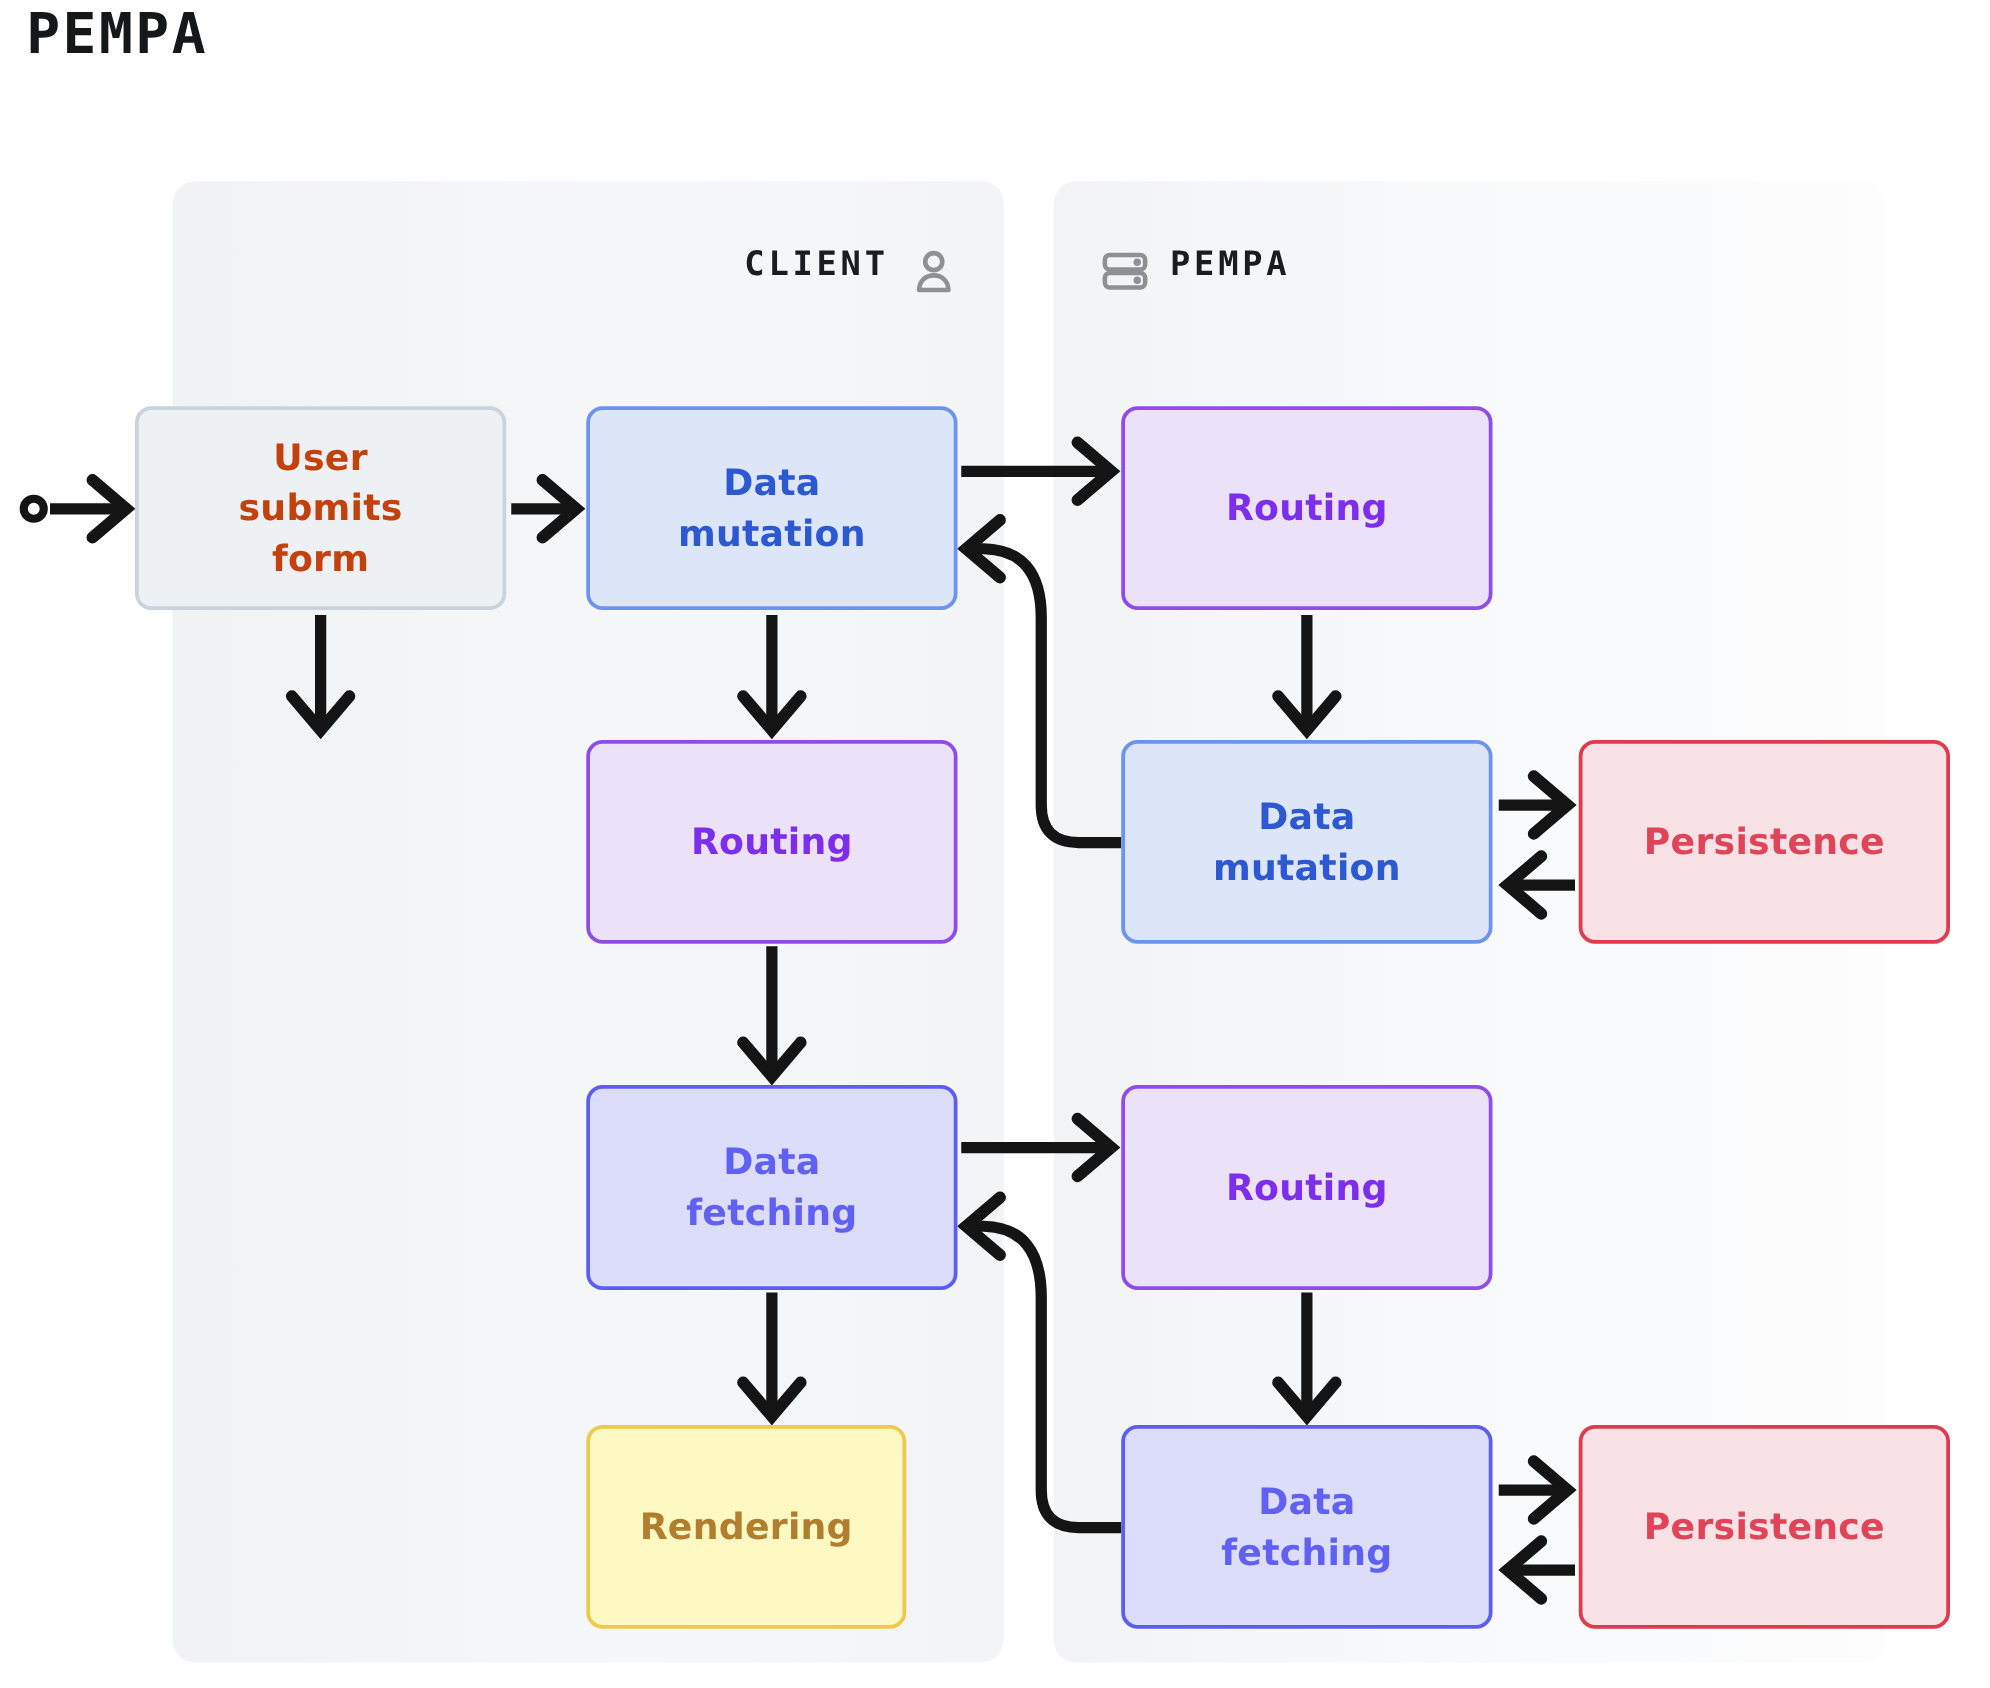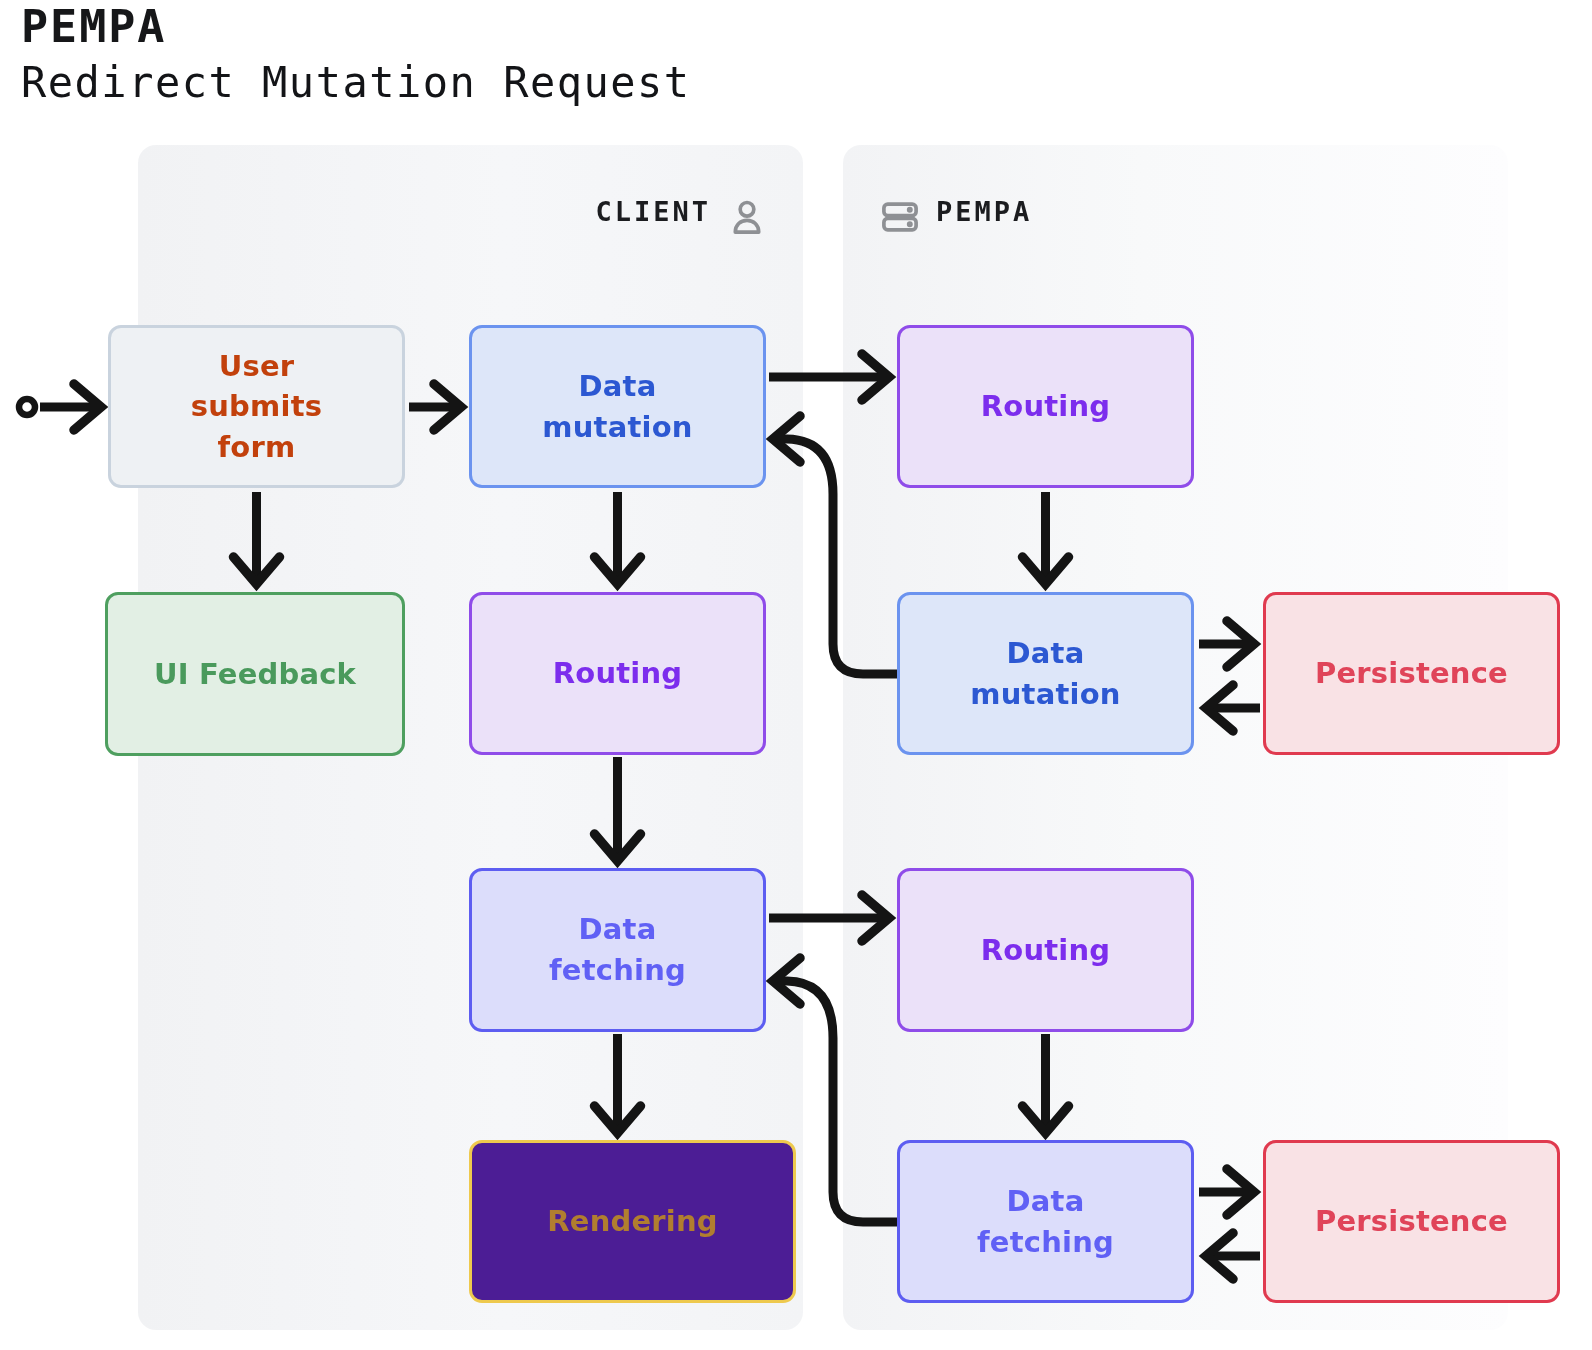--- a/index.html
+++ b/index.html
@@ -42,21 +42,20 @@
     font-size:29px;font-weight:600;line-height:1.4;
     white-space:pre-line;letter-spacing:0.2px;
   }
 </style>
 </head>
 <body>
 
 <div class="canvas">
 
   <h1 class="title">PEMPA</h1>
-  <h2 class="subtitle">Redirect Mutation Request</h2>
 
   <div class="panel client"></div>
   <div class="panel server"></div>
 
   <div class="panel-header client-header">
     <span class="panel-label">CLIENT</span>
     <svg class="hdr-icon" viewBox="0 0 24 24" fill="none" stroke="#8e9094" stroke-width="2.1" stroke-linecap="round" stroke-linejoin="round">
       <circle cx="12" cy="7.6" r="3.9"></circle>
       <path d="M5.3 20.6 c0-4.1 3-6.7 6.7-6.7 s6.7 2.6 6.7 6.7 z"></path>
     </svg>
@@ -105,43 +104,40 @@
 form</span>
     </div>
   <div class="node" style="left: 456px; top: 325px; width: 297px; height: 163px; background: rgb(221, 230, 249); border-color: rgb(107, 147, 239); color: rgb(44, 88, 210);">
       <span class="node-label">Data
 mutation</span>
     </div>
   <div class="node" style="left: 884px; top: 325px; width: 297px; height: 163px; background: rgb(235, 225, 249); border-color: rgb(143, 76, 233); color: rgb(124, 45, 237);">
       <span class="node-label">Routing</span>
     </div>
 
-  <div class="node" style="left: 92px; top: 592px; width: 300px; height: 164px; background: rgb(226, 239, 228); border-color: rgb(78, 159, 95); color: rgb(74, 154, 92);">
-      <span class="node-label">UI Feedback</span>
-    </div>
   <div class="node" style="left: 456px; top: 592px; width: 297px; height: 163px; background: rgb(235, 225, 249); border-color: rgb(143, 76, 233); color: rgb(124, 45, 237);">
       <span class="node-label">Routing</span>
     </div>
   <div class="node" style="left: 884px; top: 592px; width: 297px; height: 163px; background: rgb(221, 230, 249); border-color: rgb(107, 147, 239); color: rgb(44, 88, 210);">
       <span class="node-label">Data
 mutation</span>
     </div>
   <div class="node" style="left: 1250px; top: 592px; width: 297px; height: 163px; background: rgb(249, 226, 229); border-color: rgb(224, 58, 79); color: rgb(224, 68, 89);">
       <span class="node-label">Persistence</span>
     </div>
 
   <div class="node" style="left: 456px; top: 868px; width: 297px; height: 164px; background: rgb(220, 221, 251); border-color: rgb(93, 93, 241); color: rgb(96, 96, 245);">
       <span class="node-label">Data
 fetching</span>
     </div>
   <div class="node" style="left: 884px; top: 868px; width: 297px; height: 164px; background: rgb(235, 225, 249); border-color: rgb(143, 76, 233); color: rgb(124, 45, 237);">
       <span class="node-label">Routing</span>
     </div>
 
-  <div class="node" style="left: 456px; top: 1140px; width: 327px; height: 163px; background: #4c1d95; border-color: rgb(238, 201, 78); color: rgb(177, 126, 47);">
+  <div class="node" style="left: 456px; top: 1140px; width: 256px; height: 163px; background: #fef9c3; border-color: rgb(238, 201, 78); color: rgb(177, 126, 47);">
       <span class="node-label">Rendering</span>
     </div>
   <div class="node" style="left: 884px; top: 1140px; width: 297px; height: 163px; background: rgb(220, 221, 251); border-color: rgb(93, 93, 241); color: rgb(96, 96, 245);">
       <span class="node-label">Data
 fetching</span>
     </div>
   <div class="node" style="left: 1250px; top: 1140px; width: 297px; height: 163px; background: rgb(249, 226, 229); border-color: rgb(224, 58, 79); color: rgb(224, 68, 89);">
       <span class="node-label">Persistence</span>
     </div>
 

